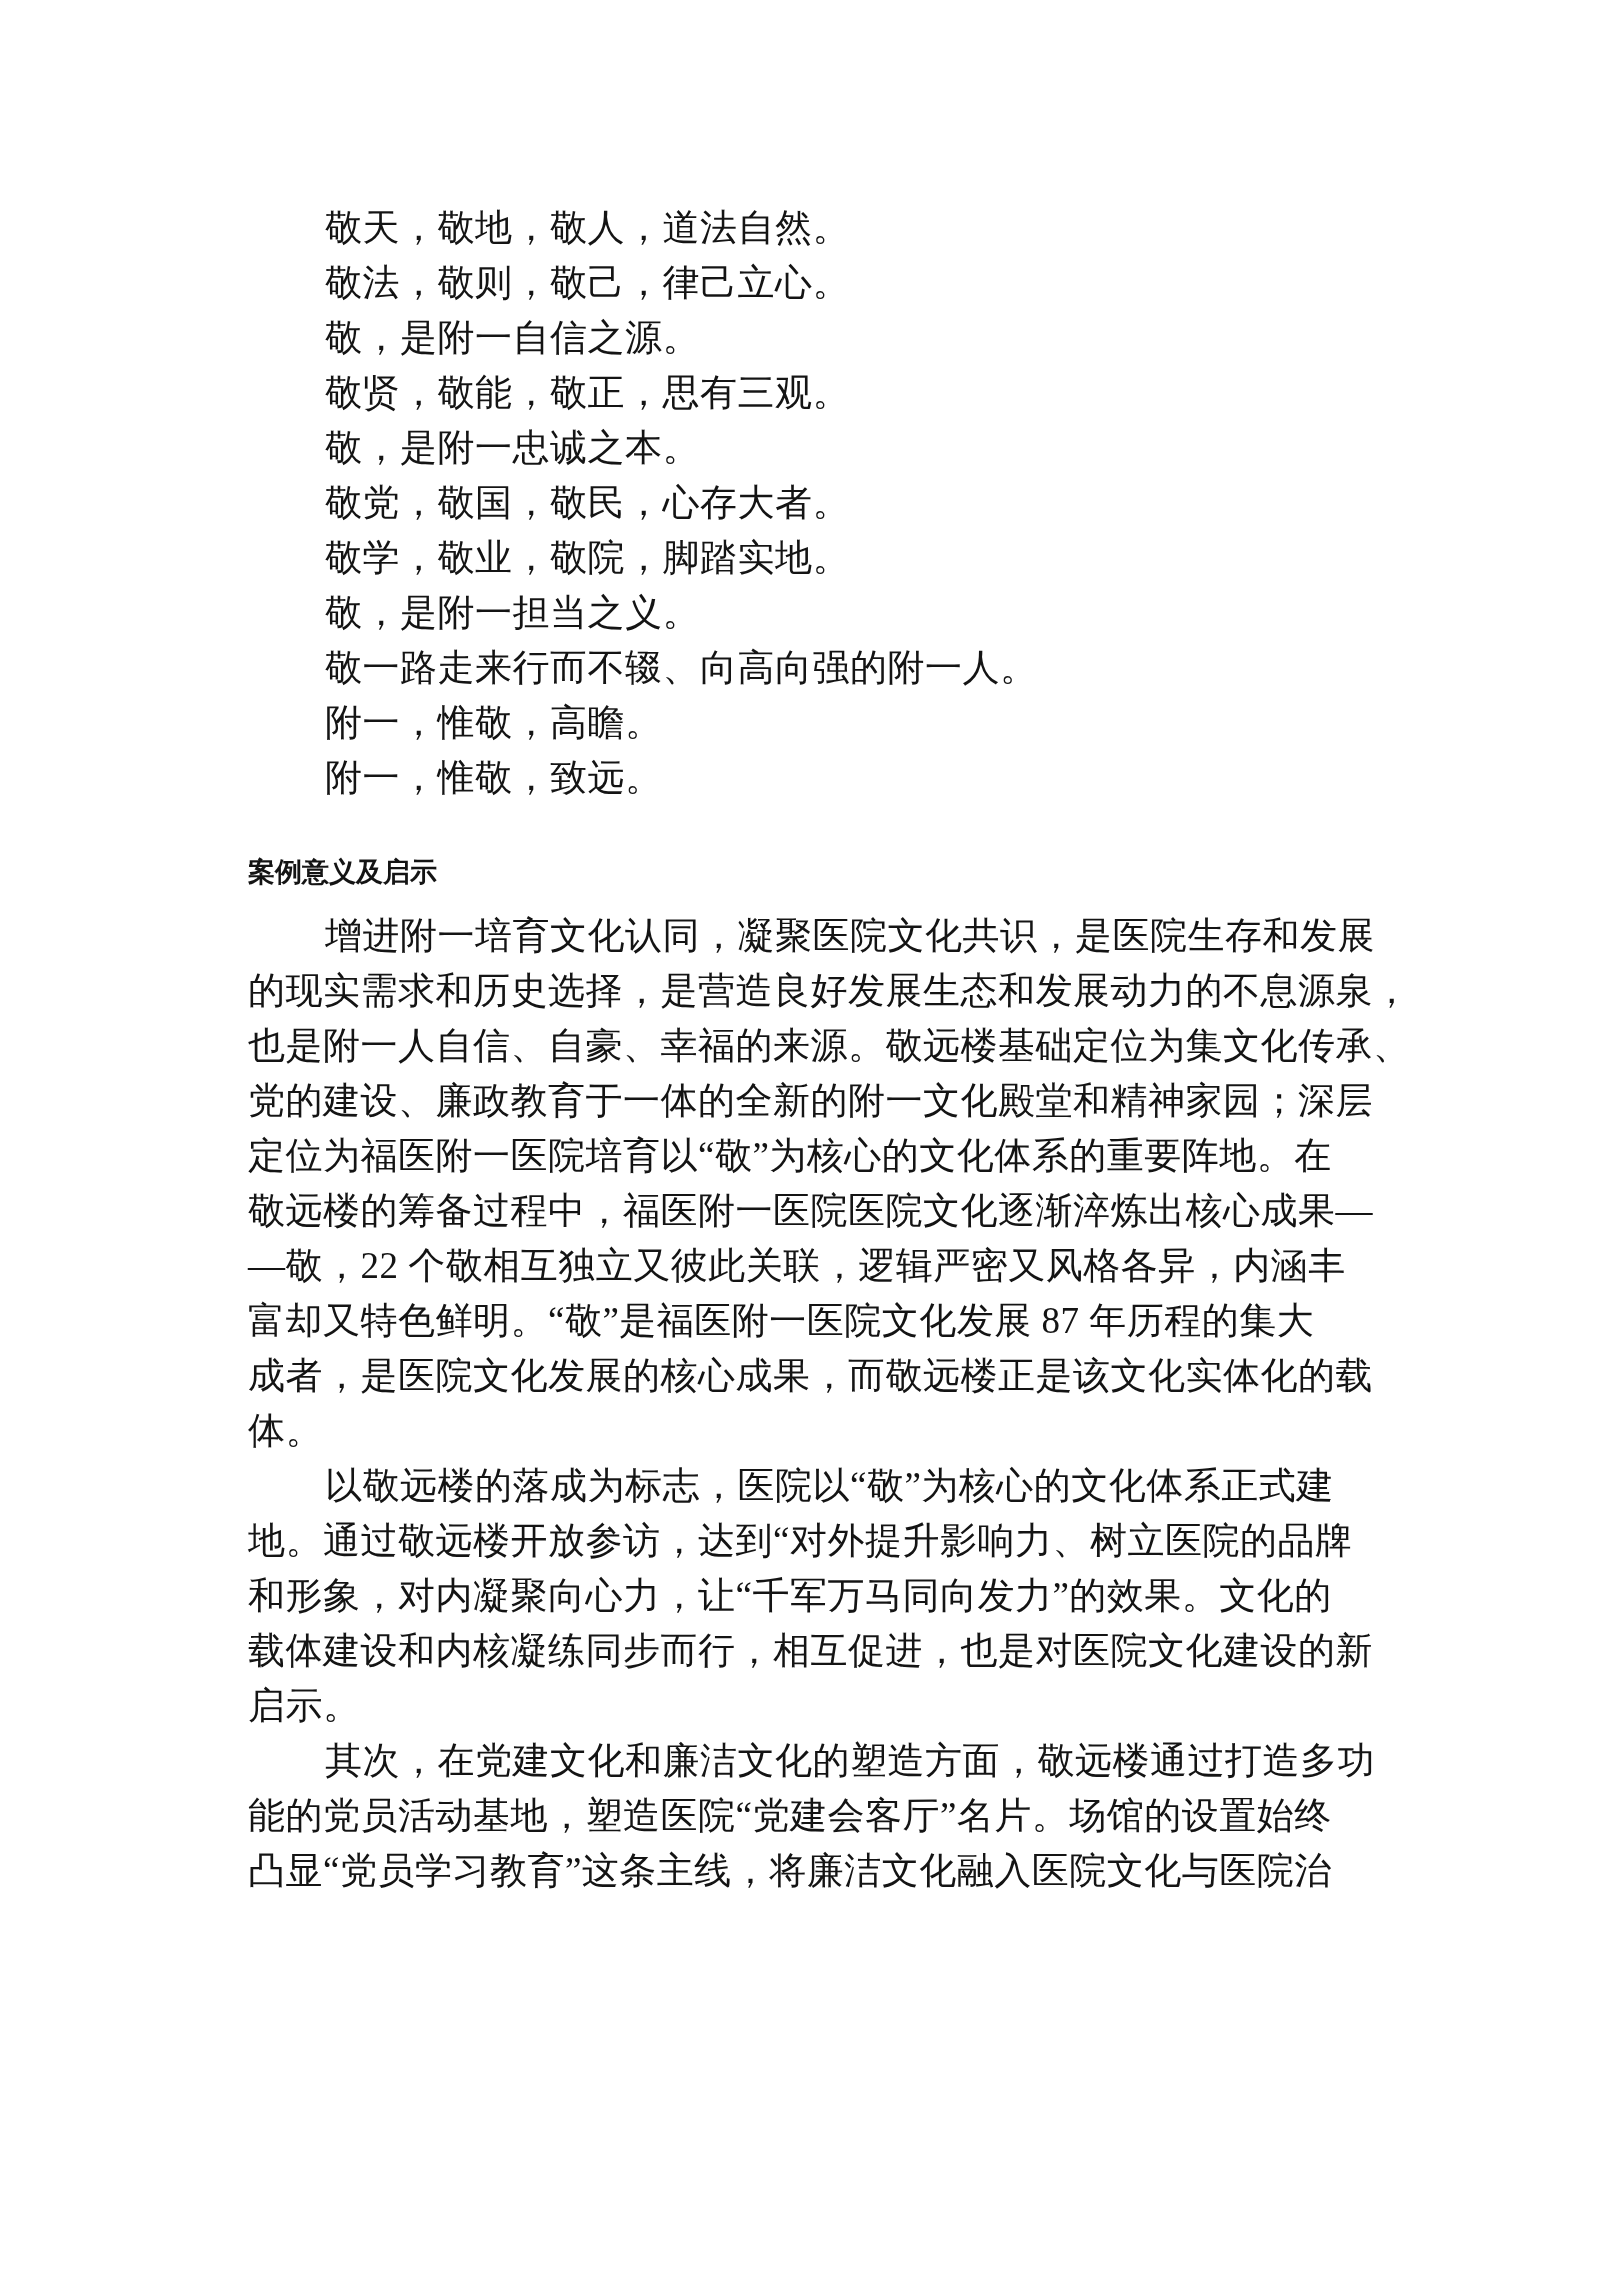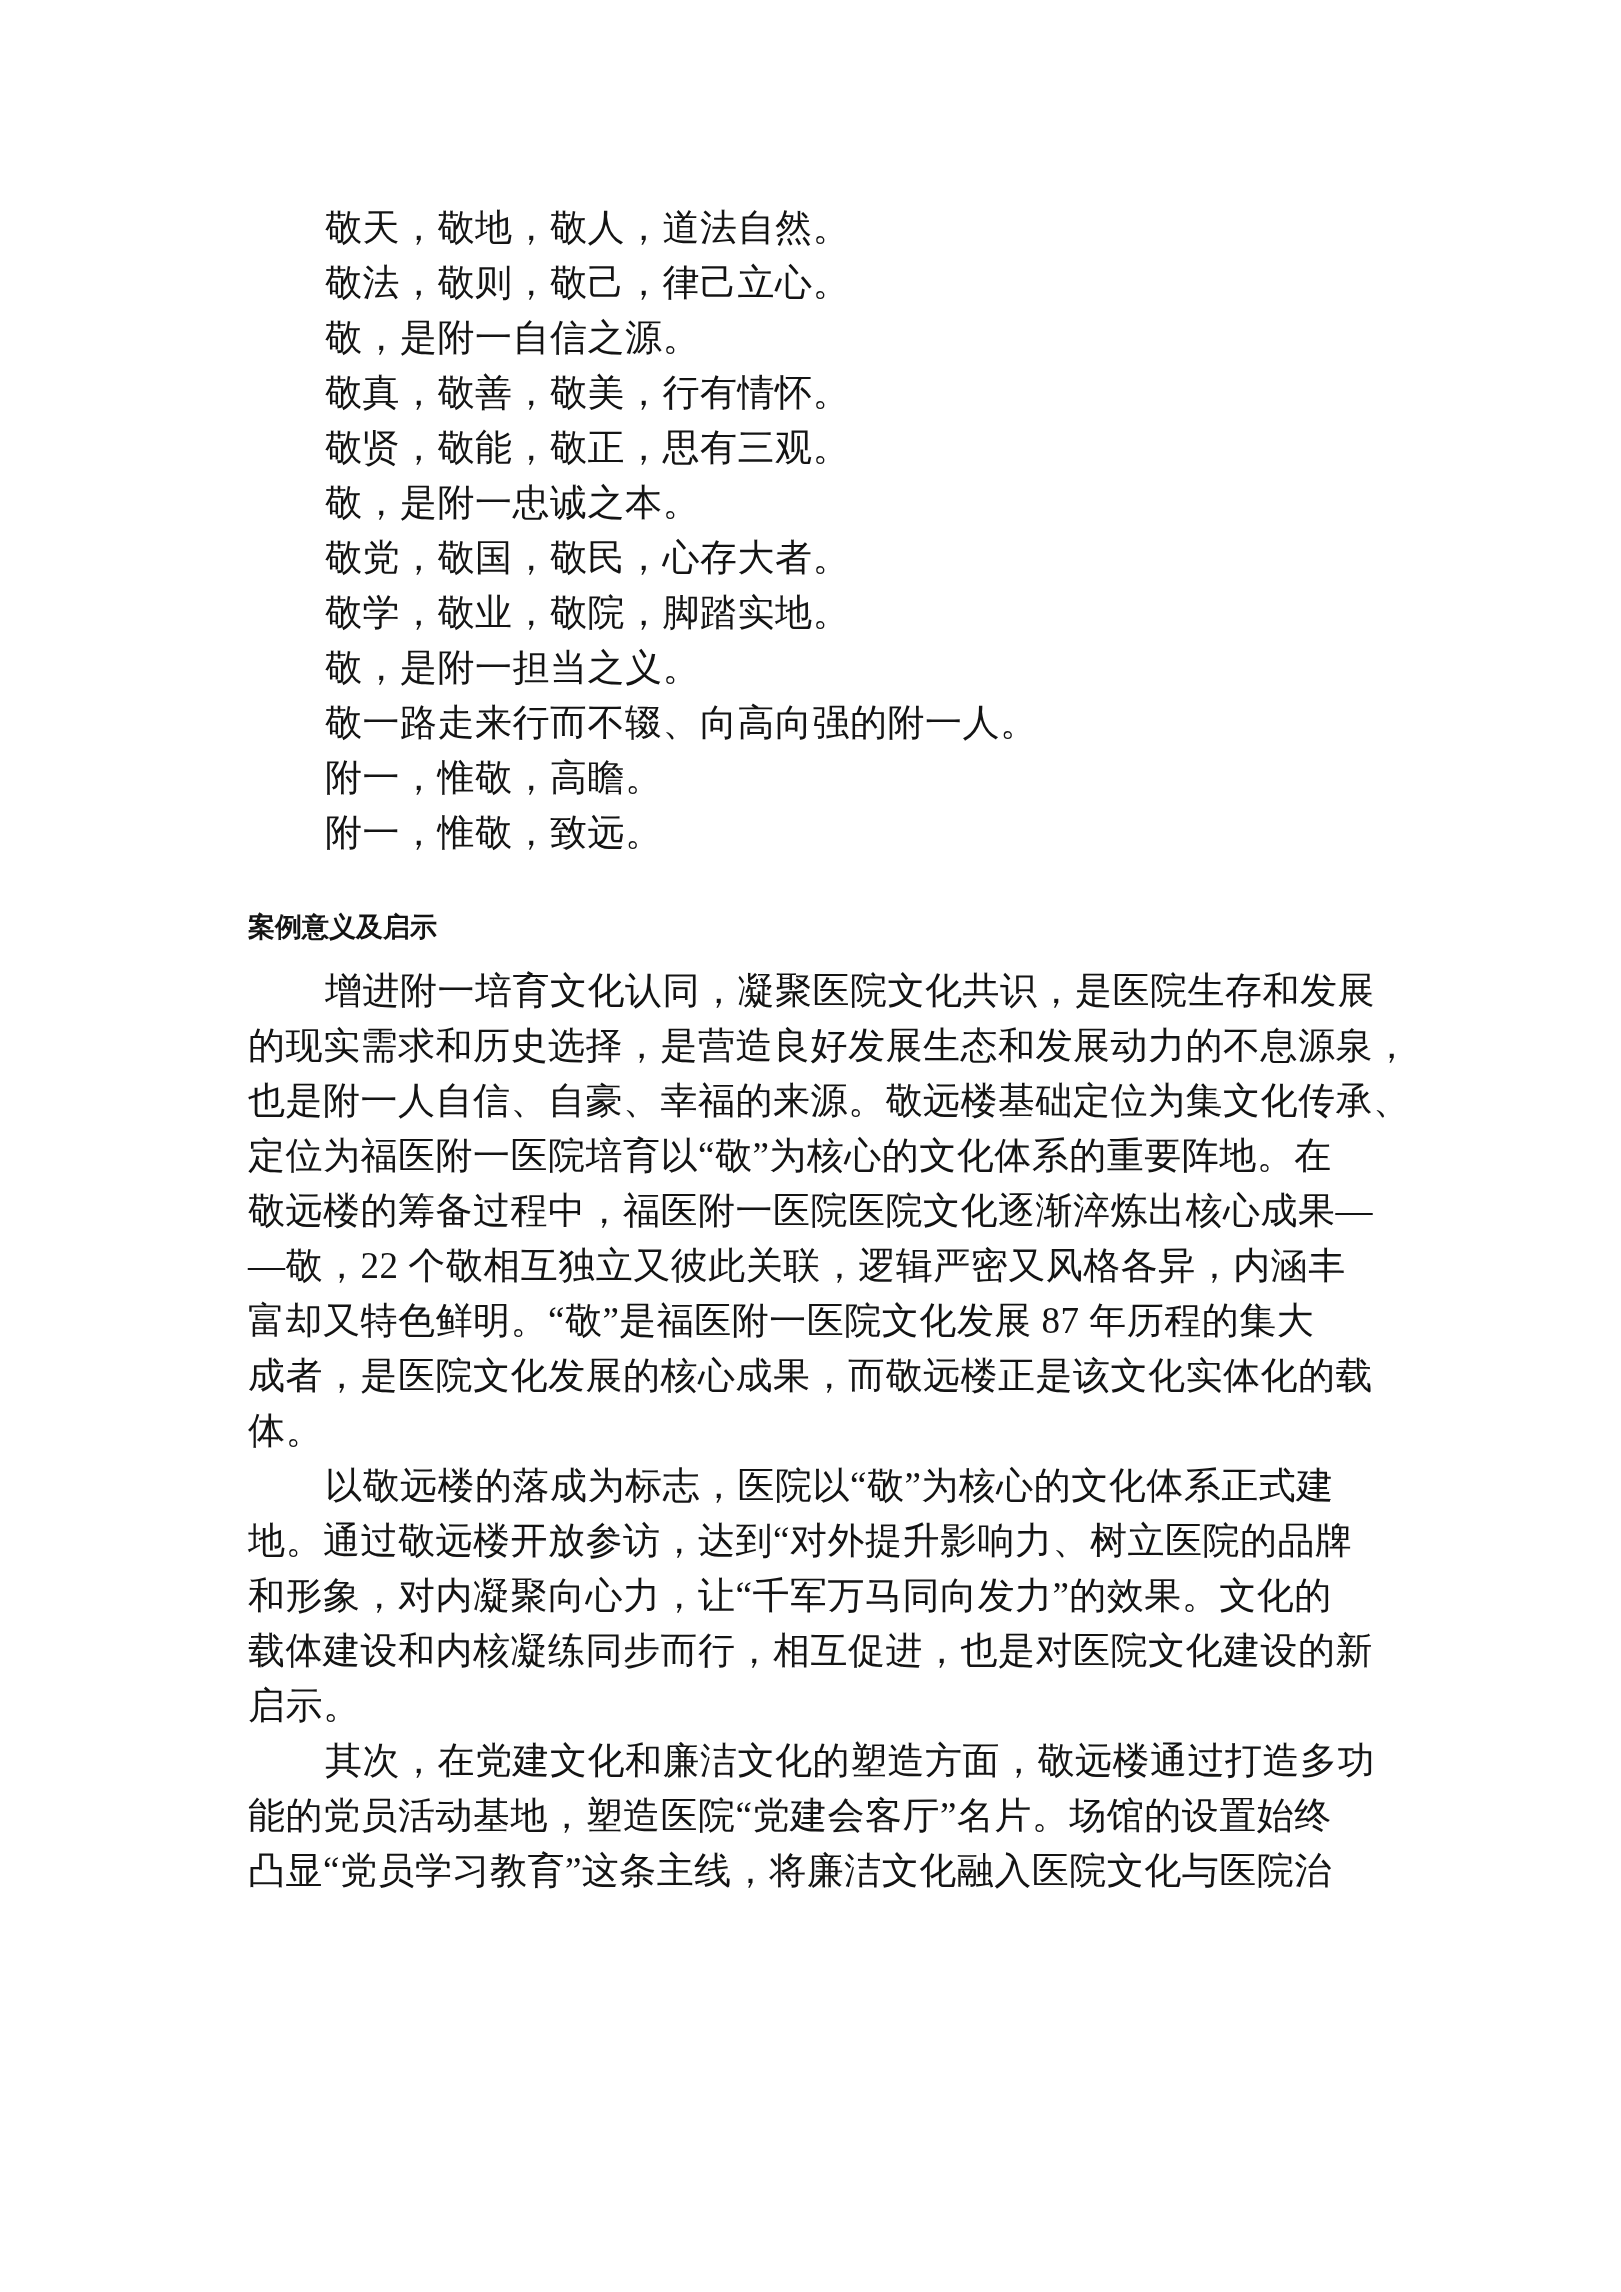--- a/index.html
+++ b/index.html
@@ -45,39 +45,39 @@
 </head>
 <body>
 
 <div class="page">
   <div class="content">
 
     <div>
       <div class="line indent">敬天，敬地，敬人，道法自然。</div>
       <div class="line indent">敬法，敬则，敬己，律己立心。</div>
       <div class="line indent">敬，是附一自信之源。</div>
-      <div class="line indent">敬真，敬善，敬美，行有情怀。</div>
       <div class="line indent">敬贤，敬能，敬正，思有三观。</div>
       <div class="line indent">敬，是附一忠诚之本。</div>
       <div class="line indent">敬党，敬国，敬民，心存大者。</div>
       <div class="line indent">敬学，敬业，敬院，脚踏实地。</div>
       <div class="line indent">敬，是附一担当之义。</div>
       <div class="line indent">敬一路走来行而不辍、向高向强的附一人。</div>
       <div class="line indent">附一，惟敬，高瞻。</div>
       <div class="line indent">附一，惟敬，致远。</div>
     </div>
 
     <div class="heading">案例意义及启示</div>
 
     <div class="body-block">
 
       <div>
         <div class="line indent">增进附一培育文化认同，凝聚医院文化共识，是医院生存和发展</div>
         <div class="line">的现实需求和历史选择，是营造良好发展生态和发展动力的不息源泉，</div>
         <div class="line">也是附一人自信、自豪、幸福的来源。敬远楼基础定位为集文化传承、</div>
+        <div class="line">党的建设、廉政教育于一体的全新的附一文化殿堂和精神家园；深层</div>
         <div class="line">定位为福医附一医院培育以“敬”为核心的文化体系的重要阵地。在</div>
         <div class="line">敬远楼的筹备过程中，福医附一医院医院文化逐渐淬炼出核心成果—</div>
         <div class="line">—敬，22 个敬相互独立又彼此关联，逻辑严密又风格各异，内涵丰</div>
         <div class="line">富却又特色鲜明。“敬”是福医附一医院文化发展 87 年历程的集大</div>
         <div class="line">成者，是医院文化发展的核心成果，而敬远楼正是该文化实体化的载</div>
         <div class="line">体。</div>
       </div>
 
       <div>
         <div class="line indent">以敬远楼的落成为标志，医院以“敬”为核心的文化体系正式建</div>

